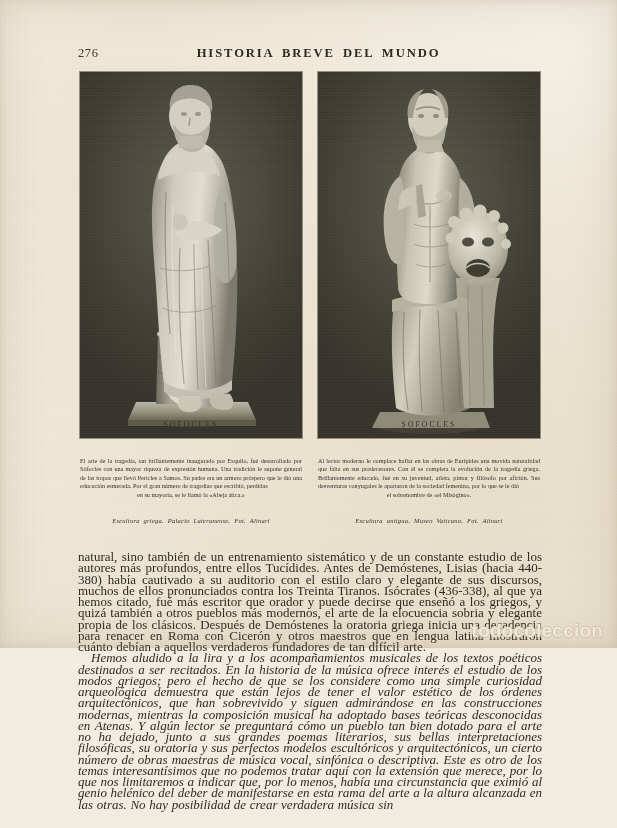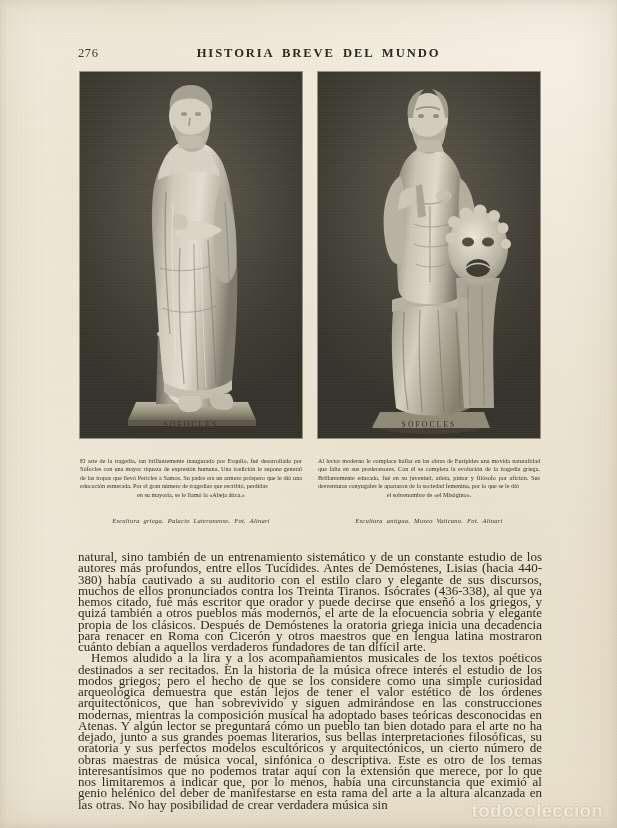--- a/index.html
+++ b/index.html
@@ -12,21 +12,21 @@
     overflow: hidden;
     background: #f2ece0;
     font-family: "Liberation Serif", serif;
     color: #2a2620;
   }
 
   
   #page {
     position: relative;
     width: 617px;
-    height: 828px;
+    height: 648px;
     background:
       radial-gradient(ellipse at 22% 18%, rgba(232,221,199,0.55) 0%, rgba(232,221,199,0) 60%),
       radial-gradient(ellipse at 78% 72%, rgba(226,214,190,0.5) 0%, rgba(226,214,190,0) 62%),
       linear-gradient(178deg, #f6f1e6 0%, #f1ebdd 40%, #efe8d8 72%, #ece4d2 100%);
   }
   
   #grain {
     position: absolute;
     inset: 0;
     pointer-events: none;
@@ -155,21 +155,21 @@
     top: 551px;
     width: 464px;
     font-family: "Liberation Serif", serif;
     font-size: 13px;
     line-height: 11.25px;
     text-align: justify;
     color: #2e2a23;
     word-spacing: .4px;
   }
   #body-text p { margin: 0; }
-  #body-text p.indent { text-indent: 13px; }
+  #body-text p.indent { text-indent: 13px; font-style: italic; }
 
   
   #watermark {
     position: absolute;
     right: 14px;
     bottom: 6px;
     font-family: Liberation Sans, sans-serif;
     font-weight: bold;
     font-size: 19px;
     letter-spacing: .2px;

